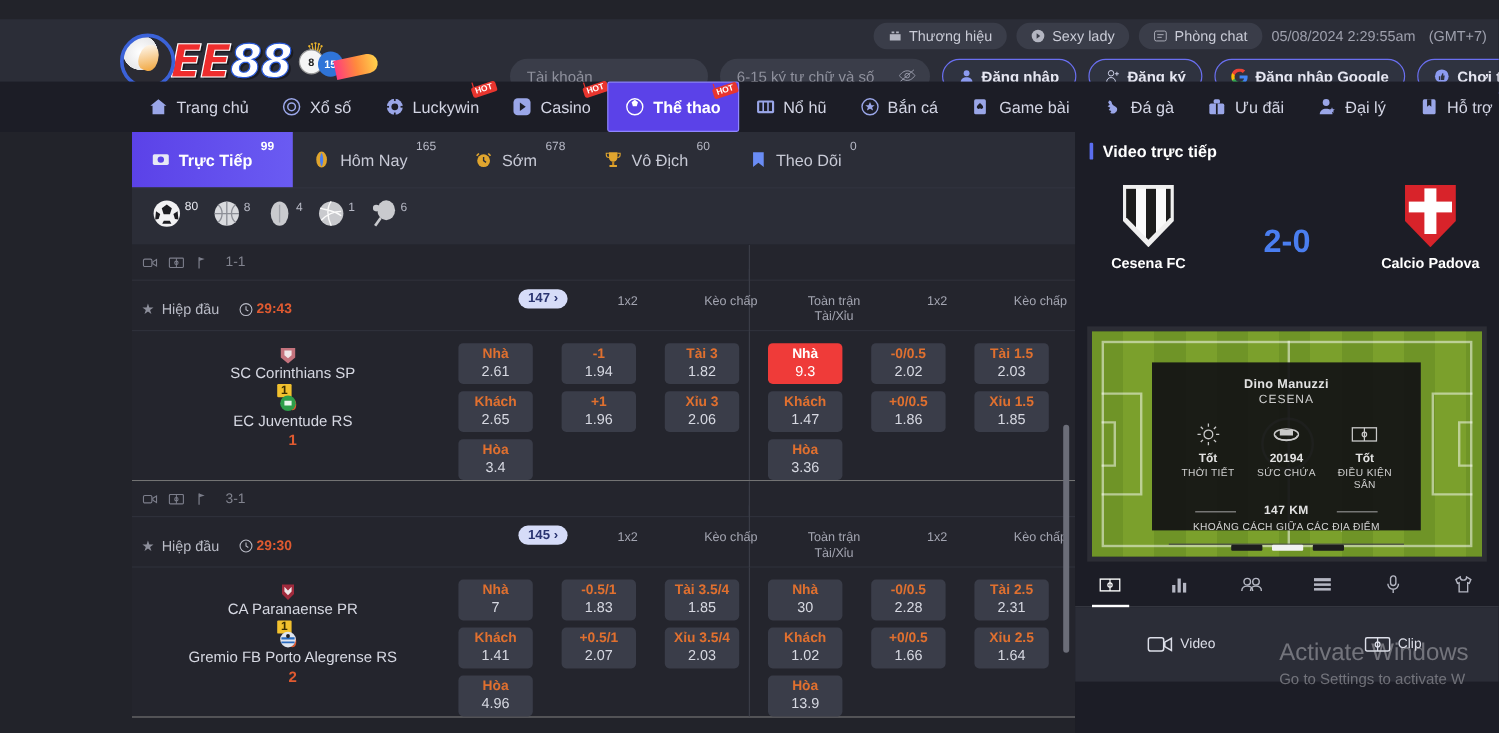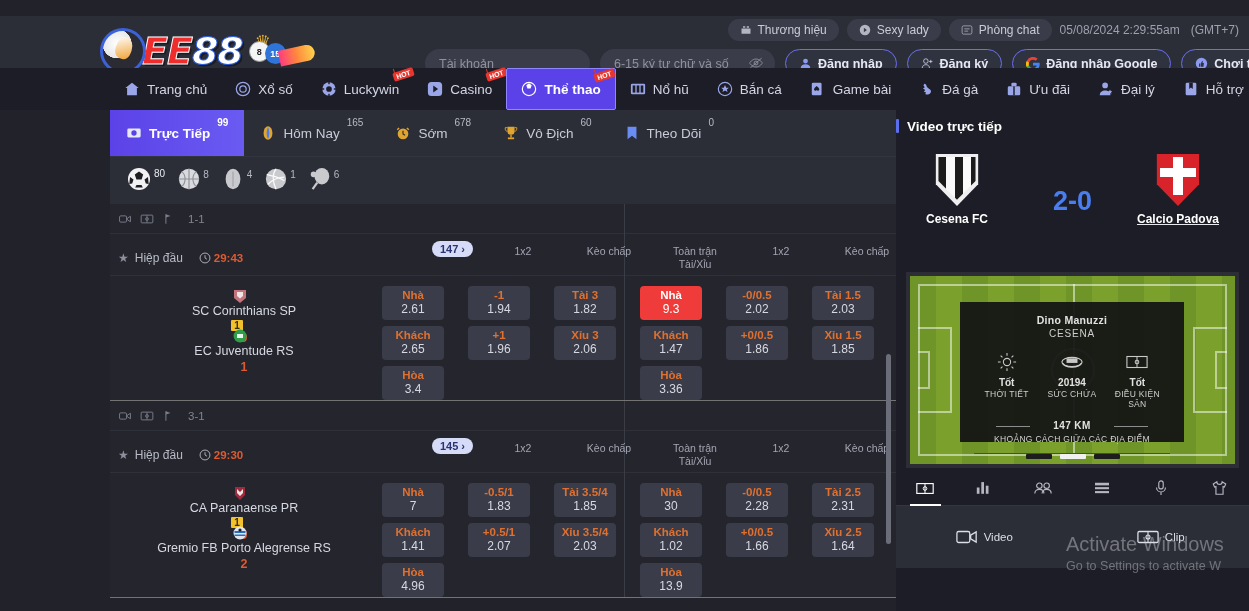--- a/index.html
+++ b/index.html
@@ -222,29 +222,29 @@
   .ocell.hl .t, .ocell.hl .v { color: #ffffff; }
   .ocell.empty { background: transparent; cursor: default; }
 
   .scrollbar {
     position: absolute; right: 5px; top: 150px; width: 5px; height: 190px;
     background: #6b6d78; border-radius: 3px; cursor: pointer;
   }
 
   
   .vid-title {
-    display: flex; align-items: center; gap: 8px; height: 32px; 
+    display: flex; align-items: center; gap: 8px; height: 32px; padding-left: 12px;
     font-size: 13.5px; color: #ffffff; font-weight: bold;
   }
   .vid-title .bar { width: 3px; height: 14px; background: #5b6ef0; border-radius: 1px; }
 
   .scoreboard { position: relative; height: 130px; }
   .sb-team { position: absolute; width: 110px; text-align: center; top: 12px; }
   .sb-team.home { left: 6px; }
-  .sb-team.away { right: 16px; text-decoration: underline; }
+  .sb-team.away { right: 2px; }
   .sb-team .nm { font-size: 12px; font-weight: bold; color: #ffffff; margin-top: 6px; line-height: 1.25;}
   .sb-score {
     position: absolute; left: 0; right: 0; top: 44px; text-align: center;
     font-size: 27px; font-weight: bold; color: #4a7ef0;
   }
   .sb-status {
     position: absolute; left: 0; right: 0; top: 102px; text-align: center;
     font-size: 11px; color: #d0392f;
   }
   .sb-status .tm { margin-left: 8px; }

